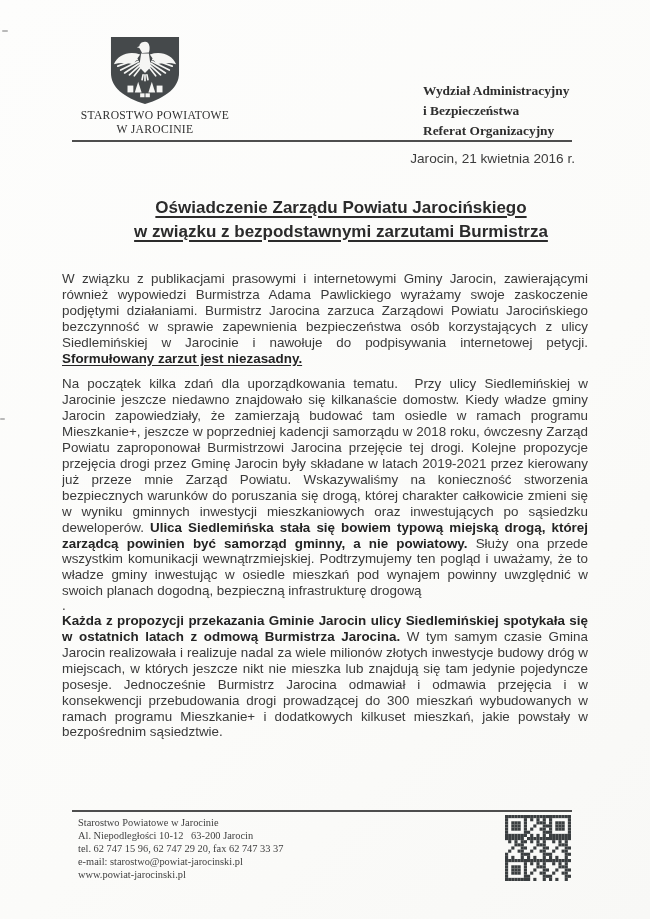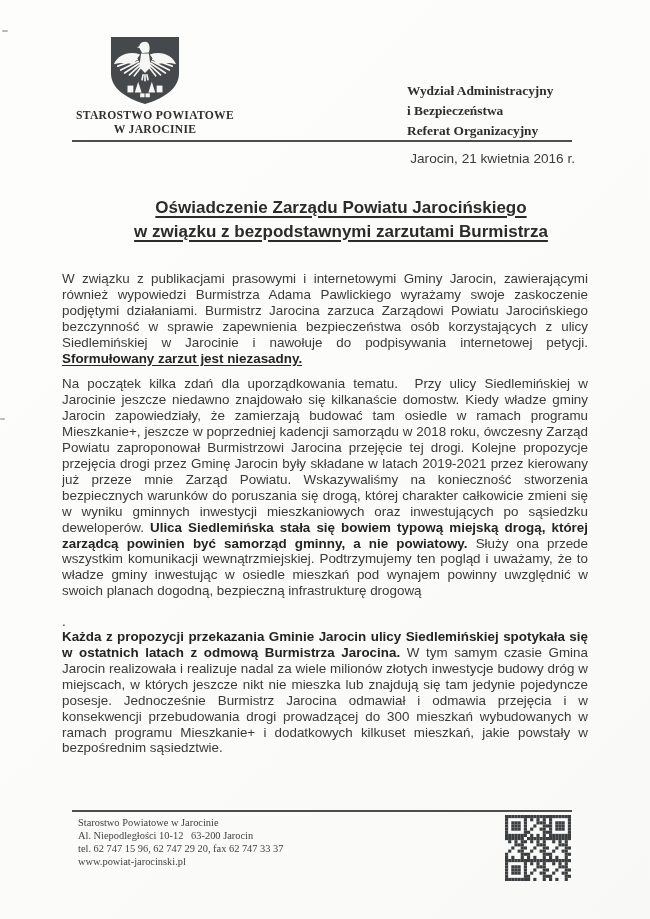--- a/index.html
+++ b/index.html
@@ -6,46 +6,46 @@
   .page{
     position:relative;width:650px;height:919px;margin:0 auto;
     background:linear-gradient(135deg,#fdfdfc 0%,#fbfbf9 60%,#f8f8f6 100%);
     overflow:hidden;color:#3a3a3a;
     font-family:"Liberation Sans","DejaVu Sans",sans-serif;
   }
   
   .emblem{position:absolute;left:108px;top:36px;width:74px;height:70px;}
   .org-name{
     position:absolute;left:70px;top:109px;width:170px;text-align:center;
-    font-family:"Liberation Serif","DejaVu Serif",serif;font-weight:700;
+    font-family:"Liberation Serif","DejaVu Serif",serif;font-weight:400;
     font-size:11.6px;line-height:13.5px;color:#2f2f2f;letter-spacing:.3px;
   }
   .dept-block{
-    position:absolute;left:407px;top:81px;
+    position:absolute;left:423px;top:81px;
     font-family:"Liberation Serif","DejaVu Serif",serif;font-weight:700;
     font-size:13.4px;line-height:20px;color:#2e2e2e;
   }
   .rule{position:absolute;left:72px;width:500px;height:2px;background:#4e4e4e;}
   .top-rule{top:140px;}
   .date-line{
     position:absolute;right:75px;top:151px;font-size:13.6px;color:#3c3c3c;
   }
   
   .title{
     position:absolute;left:16px;top:196px;width:650px;text-align:center;
     font-size:17px;line-height:23.5px;font-weight:700;color:#2b2b2b;margin:0;
   }
   .title-line{display:block;text-decoration:underline;text-underline-offset:2.5px;text-decoration-thickness:1.5px;}
   
   .body-text{
     position:absolute;left:62px;top:271px;width:526px;height:538px;overflow:hidden;
     font-size:13.4px;line-height:15.9px;text-align:justify;color:#3a3a3a;
   }
   .para{margin:0 0 10px 0;}
-  .para.tight{margin-bottom:16px;}
+  .para.tight{margin-bottom:0;}
   .orphan{margin:0;line-height:14px;text-align:left;}
   .b{font-weight:700;color:#242424;}
   .bu{font-weight:700;color:#242424;text-decoration:underline;text-underline-offset:2px;}
   .allbold{font-weight:700;color:#242424;}
   
   .footer-rule{top:810px;}
   .footer-text{
     position:absolute;left:78px;top:817px;
     font-family:"Liberation Serif","DejaVu Serif",serif;
     font-size:10.4px;line-height:12.9px;color:#414141;
@@ -125,20 +125,21 @@
     <p class="para"><span class="b">Każda z propozycji przekazania Gminie Jarocin ulicy Siedlemińskiej spotykała się w ostatnich latach z odmową Burmistrza Jarocina.</span><span> W tym samym czasie Gmina Jarocin realizowała i realizuje nadal za wiele milionów złotych inwestycje budowy dróg w miejscach, w których jeszcze nikt nie mieszka lub znajdują się tam jedynie pojedyncze posesje. Jednocześnie Burmistrz Jarocina odmawiał i odmawia przejęcia i w konsekwencji przebudowania drogi prowadzącej do 300 mieszkań wybudowanych w ramach programu Mieszkanie+ i dodatkowych kilkuset mieszkań, jakie powstały w bezpośrednim sąsiedztwie.</span></p>
 
   </div>
 
   <div class="rule footer-rule"></div>
 
   <div class="footer-text">
     <div>Starostwo Powiatowe w Jarocinie</div>
     <div>Al. Niepodległości 10-12&nbsp;&nbsp; 63-200 Jarocin</div>
     <div>tel. 62 747 15 96, 62 747 29 20, fax 62 747 33 37</div>
+    <div>e-mail: starostwo@powiat-jarocinski.pl</div>
     <div>www.powiat-jarocinski.pl</div>
   </div>
 
   <div class="qr"><svg width="66" height="66" viewBox="0 0 66 66" fill="#3a3e40">
         <rect x="0.00" y="0.00" width="3.14" height="3.14"></rect>
         <rect x="3.14" y="0.00" width="3.14" height="3.14"></rect>
         <rect x="6.29" y="0.00" width="3.14" height="3.14"></rect>
         <rect x="9.43" y="0.00" width="3.14" height="3.14"></rect>
         <rect x="12.57" y="0.00" width="3.14" height="3.14"></rect>
         <rect x="15.71" y="0.00" width="3.14" height="3.14"></rect>

